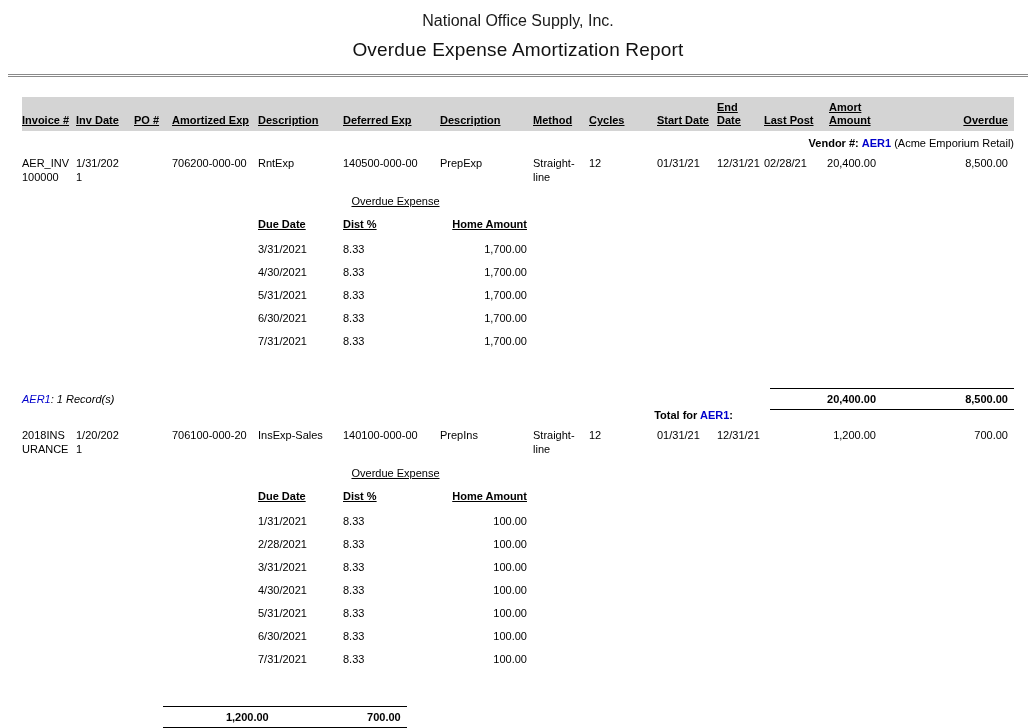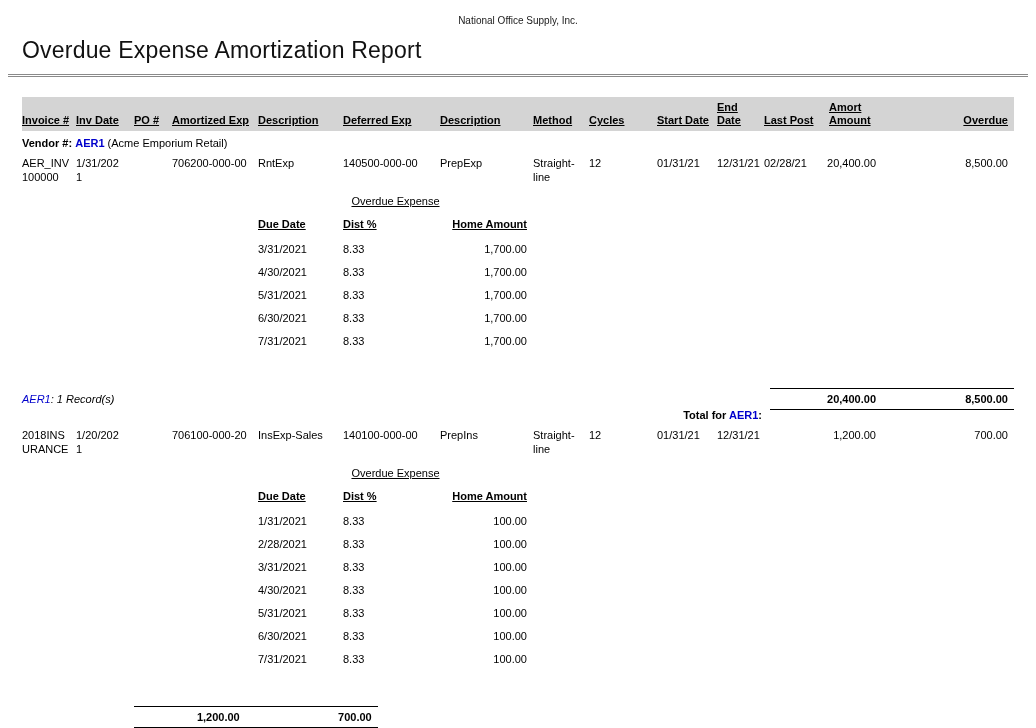--- a/index.html
+++ b/index.html
@@ -5,22 +5,22 @@
   * { margin:0; padding:0; box-sizing:border-box; }
   html, body { background:#ffffff; }
   body {
     width:1036px; height:728px;
     font-family:"Liberation Sans","DejaVu Sans",sans-serif;
     font-size:11px; line-height:14px; color:#000;
     overflow:hidden;
   }
   .page { padding:10px 22px 0 22px; }
 
-  .company { text-align:center; font-size:10px; color:#1a1a1a; padding-top:4px; }
-  .title   { text-align:left; font-size:23px; line-height:30px; color:#111; padding:7px 0 9px 0; letter-spacing:0.2px; }
+  .company { text-align:center; font-size:16px; color:#1a1a1a; padding-top:4px; }
+  .title   { text-align:center; font-size:19px; line-height:30px; color:#111; padding:7px 0 9px 0; letter-spacing:0.2px; }
   .double-rule { height:3px; border-top:1px solid #8a8a8a; border-bottom:1px solid #8a8a8a; margin:0 -14px; }
 
   .b { font-weight:bold; }
   .u { text-decoration:underline; }
   .r { text-align:right; }
   .blue { color:#0000cc; }
   .link { cursor:pointer; }
   .brk { word-break:break-all; }
   .pr12 { padding-right:12px !important; }
 
@@ -35,32 +35,32 @@
     margin-top:20px;
     background:#d4d4d4;
     font-weight:bold;
     line-height:13px;
     align-items:end;
     padding:4px 0 4px 0;
     min-height:29px;
   }
   .wrapblock { display:inline-block; width:47px; text-align:left; }
 
-  .vendor-line { margin-top:5px; }
+  .vendor-line { margin-top:5px;text-align:right; }
   .row { margin-top:6px; }
 
   .subtable { margin:10px 0 0 236px; width:275px; }
   .sub-title { text-align:center; font-weight:normal; text-decoration:underline; }
   .sub-g { display:grid; grid-template-columns:85px 97px 93px; }
   .sub-g > div { padding-right:6px; }
   .sub-head { margin-top:9px; font-weight:bold; }
   .sub-row { margin-top:9px; }
   .sub-head + .sub-row { margin-top:11px; }
 
-  .summary { display:flex; align-items:center; margin-top:27px; }
+  .summary { display:flex; align-items:center; margin-top:27px;gap:29px; }
   .summary.tight { margin-top:4px; }
   .records { flex:1; font-style:italic; }
   .total-label { font-weight:bold; text-align:right; padding-right:8px; white-space:nowrap;margin-top:33px; }
   .total-box {
     width:244px;
     border-top:1px solid #000; border-bottom:1px solid #000;
     display:flex; align-items:center;
     padding:3px 0;
     font-weight:bold;
   }

